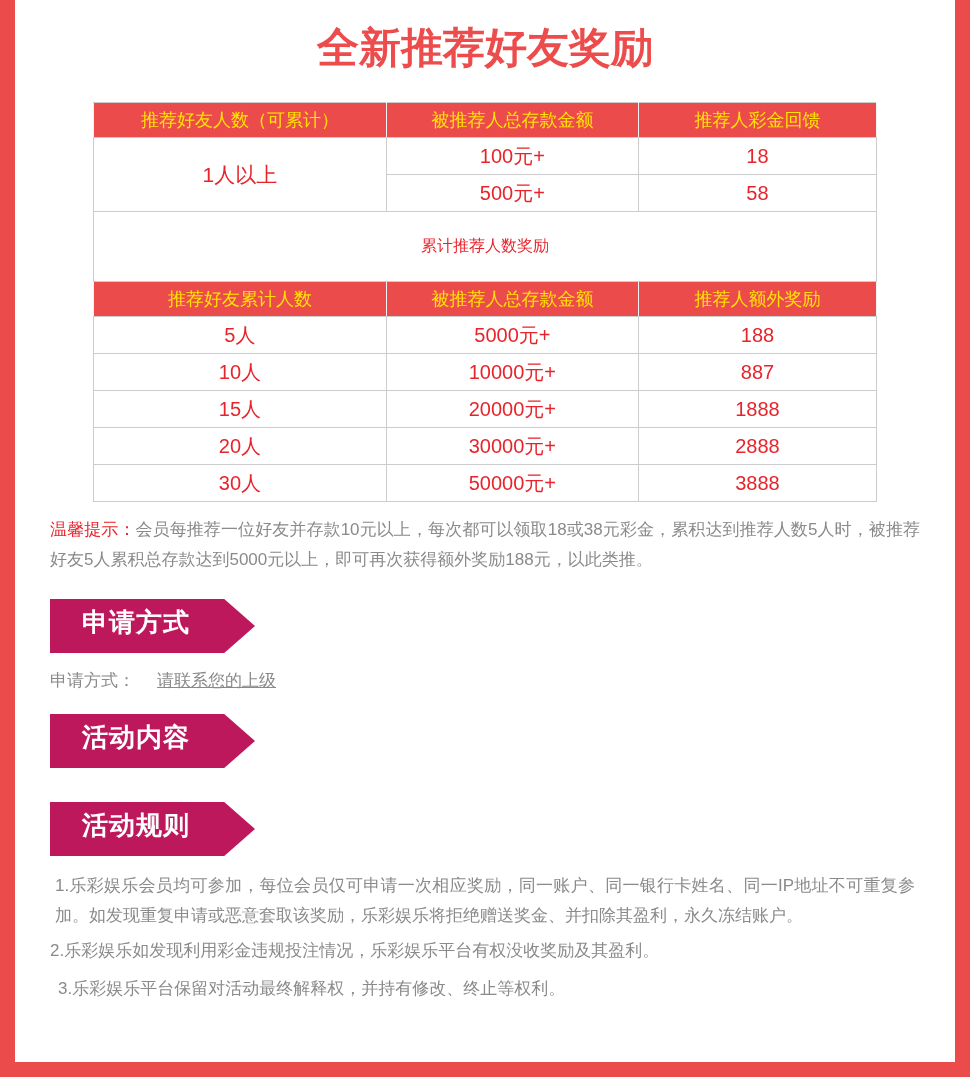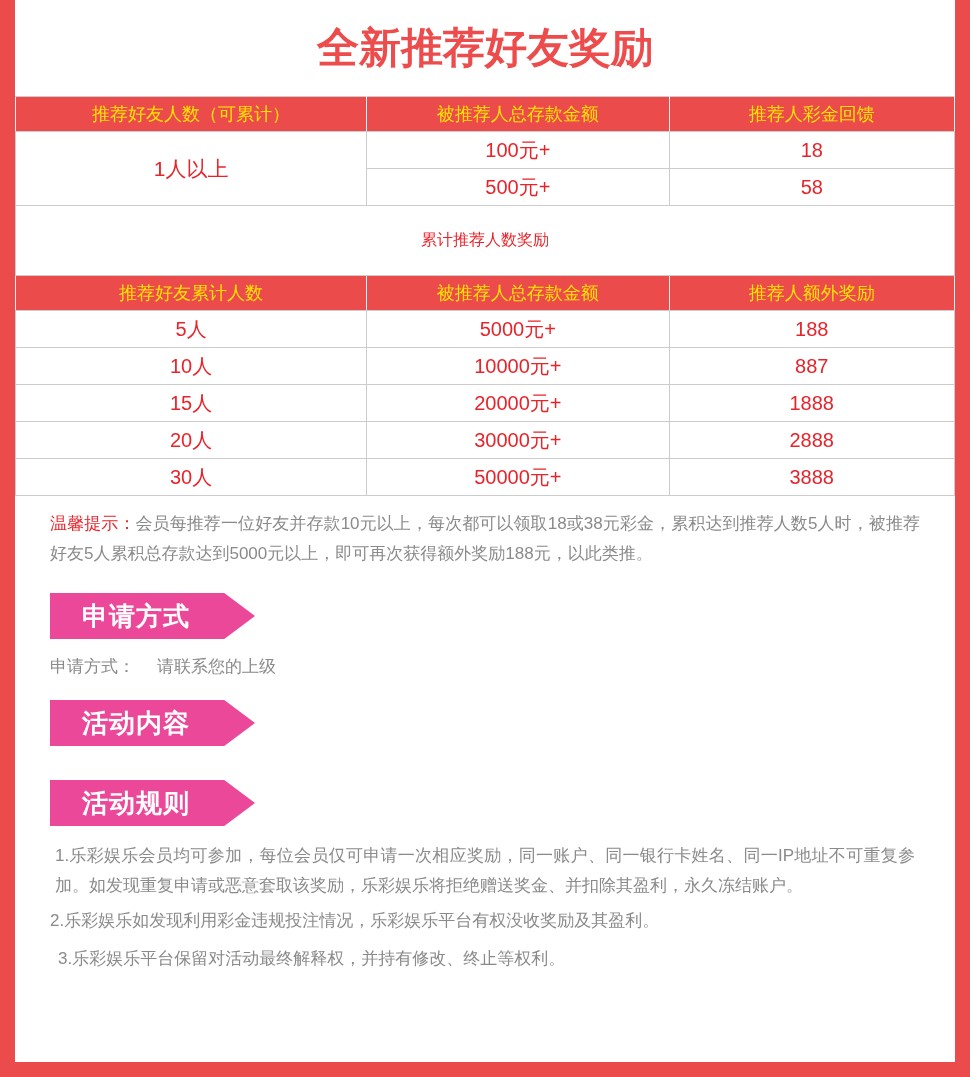--- a/index.html
+++ b/index.html
@@ -14,21 +14,21 @@
   .bottom-bar{position:absolute;left:0;right:0;bottom:0;height:15px;background:#ec4b4c;}
   
   .content{position:absolute;left:15px;right:15px;top:0;}
   
   .page-title{
     margin:0;padding:16px 0 0;height:80px;line-height:64px;
     text-align:center;font-size:42px;font-weight:700;color:#ed4c4c;
   }
   
   table.reward{
-    width:940px;margin:0 auto;border-collapse:collapse;table-layout:fixed;
+    width:784px;margin:6px auto;border-collapse:collapse;table-layout:fixed;
   }
   table.reward col.c1{width:37.4%;}
   table.reward col.c2{width:32.2%;}
   table.reward col.c3{width:30.4%;}
   table.reward th{
     background:#ec4b4c;color:#ffe400;font-weight:400;font-size:18px;
     height:32px;border:1px solid #ccc;border-left-color:#f2f2f2;border-right-color:#f2f2f2;
     text-align:center;
   }
   table.reward td{
@@ -40,30 +40,30 @@
     height:67px;font-size:16px;color:#e8242b;
   }
   
   .tips{
     margin:13px 35px 0;font-size:17px;line-height:30px;color:#8a8a8a;
     text-align:justify;
   }
   .tips .tips-label{color:#e8242b;}
   
   .badge{
-    width:205px;height:46px;line-height:46px;background:#ec4899;color:#fff;
+    width:205px;height:54px;line-height:46px;background:#be185d;color:#fff;
     font-size:26px;font-weight:bold;padding-left:32px;box-sizing:border-box;
     clip-path:polygon(0 0,85% 0,100% 50%,85% 100%,0 100%);
     margin:24px 0 0 35px;letter-spacing:1px;
   }
   .badge.b2{margin-top:18px;}
   .badge.b3{margin-top:34px;}
   
   .apply-line{margin:13px 35px 0;font-size:17px;color:#8a8a8a;line-height:30px;}
-  .apply-line .apply-value{margin-left:22px;}
+  .apply-line .apply-value{margin-left:22px;text-decoration:underline;}
   
   .activity-text{
     margin:11px 35px 0;font-size:17.5px;line-height:30px;color:#8a8a8a;
     text-align:justify;
   }
   
   .rules{margin:15px 35px 0;font-size:17px;line-height:30px;color:#8a8a8a;}
   .rules .rule-item{text-align:justify;}
 </style>
 </head>

